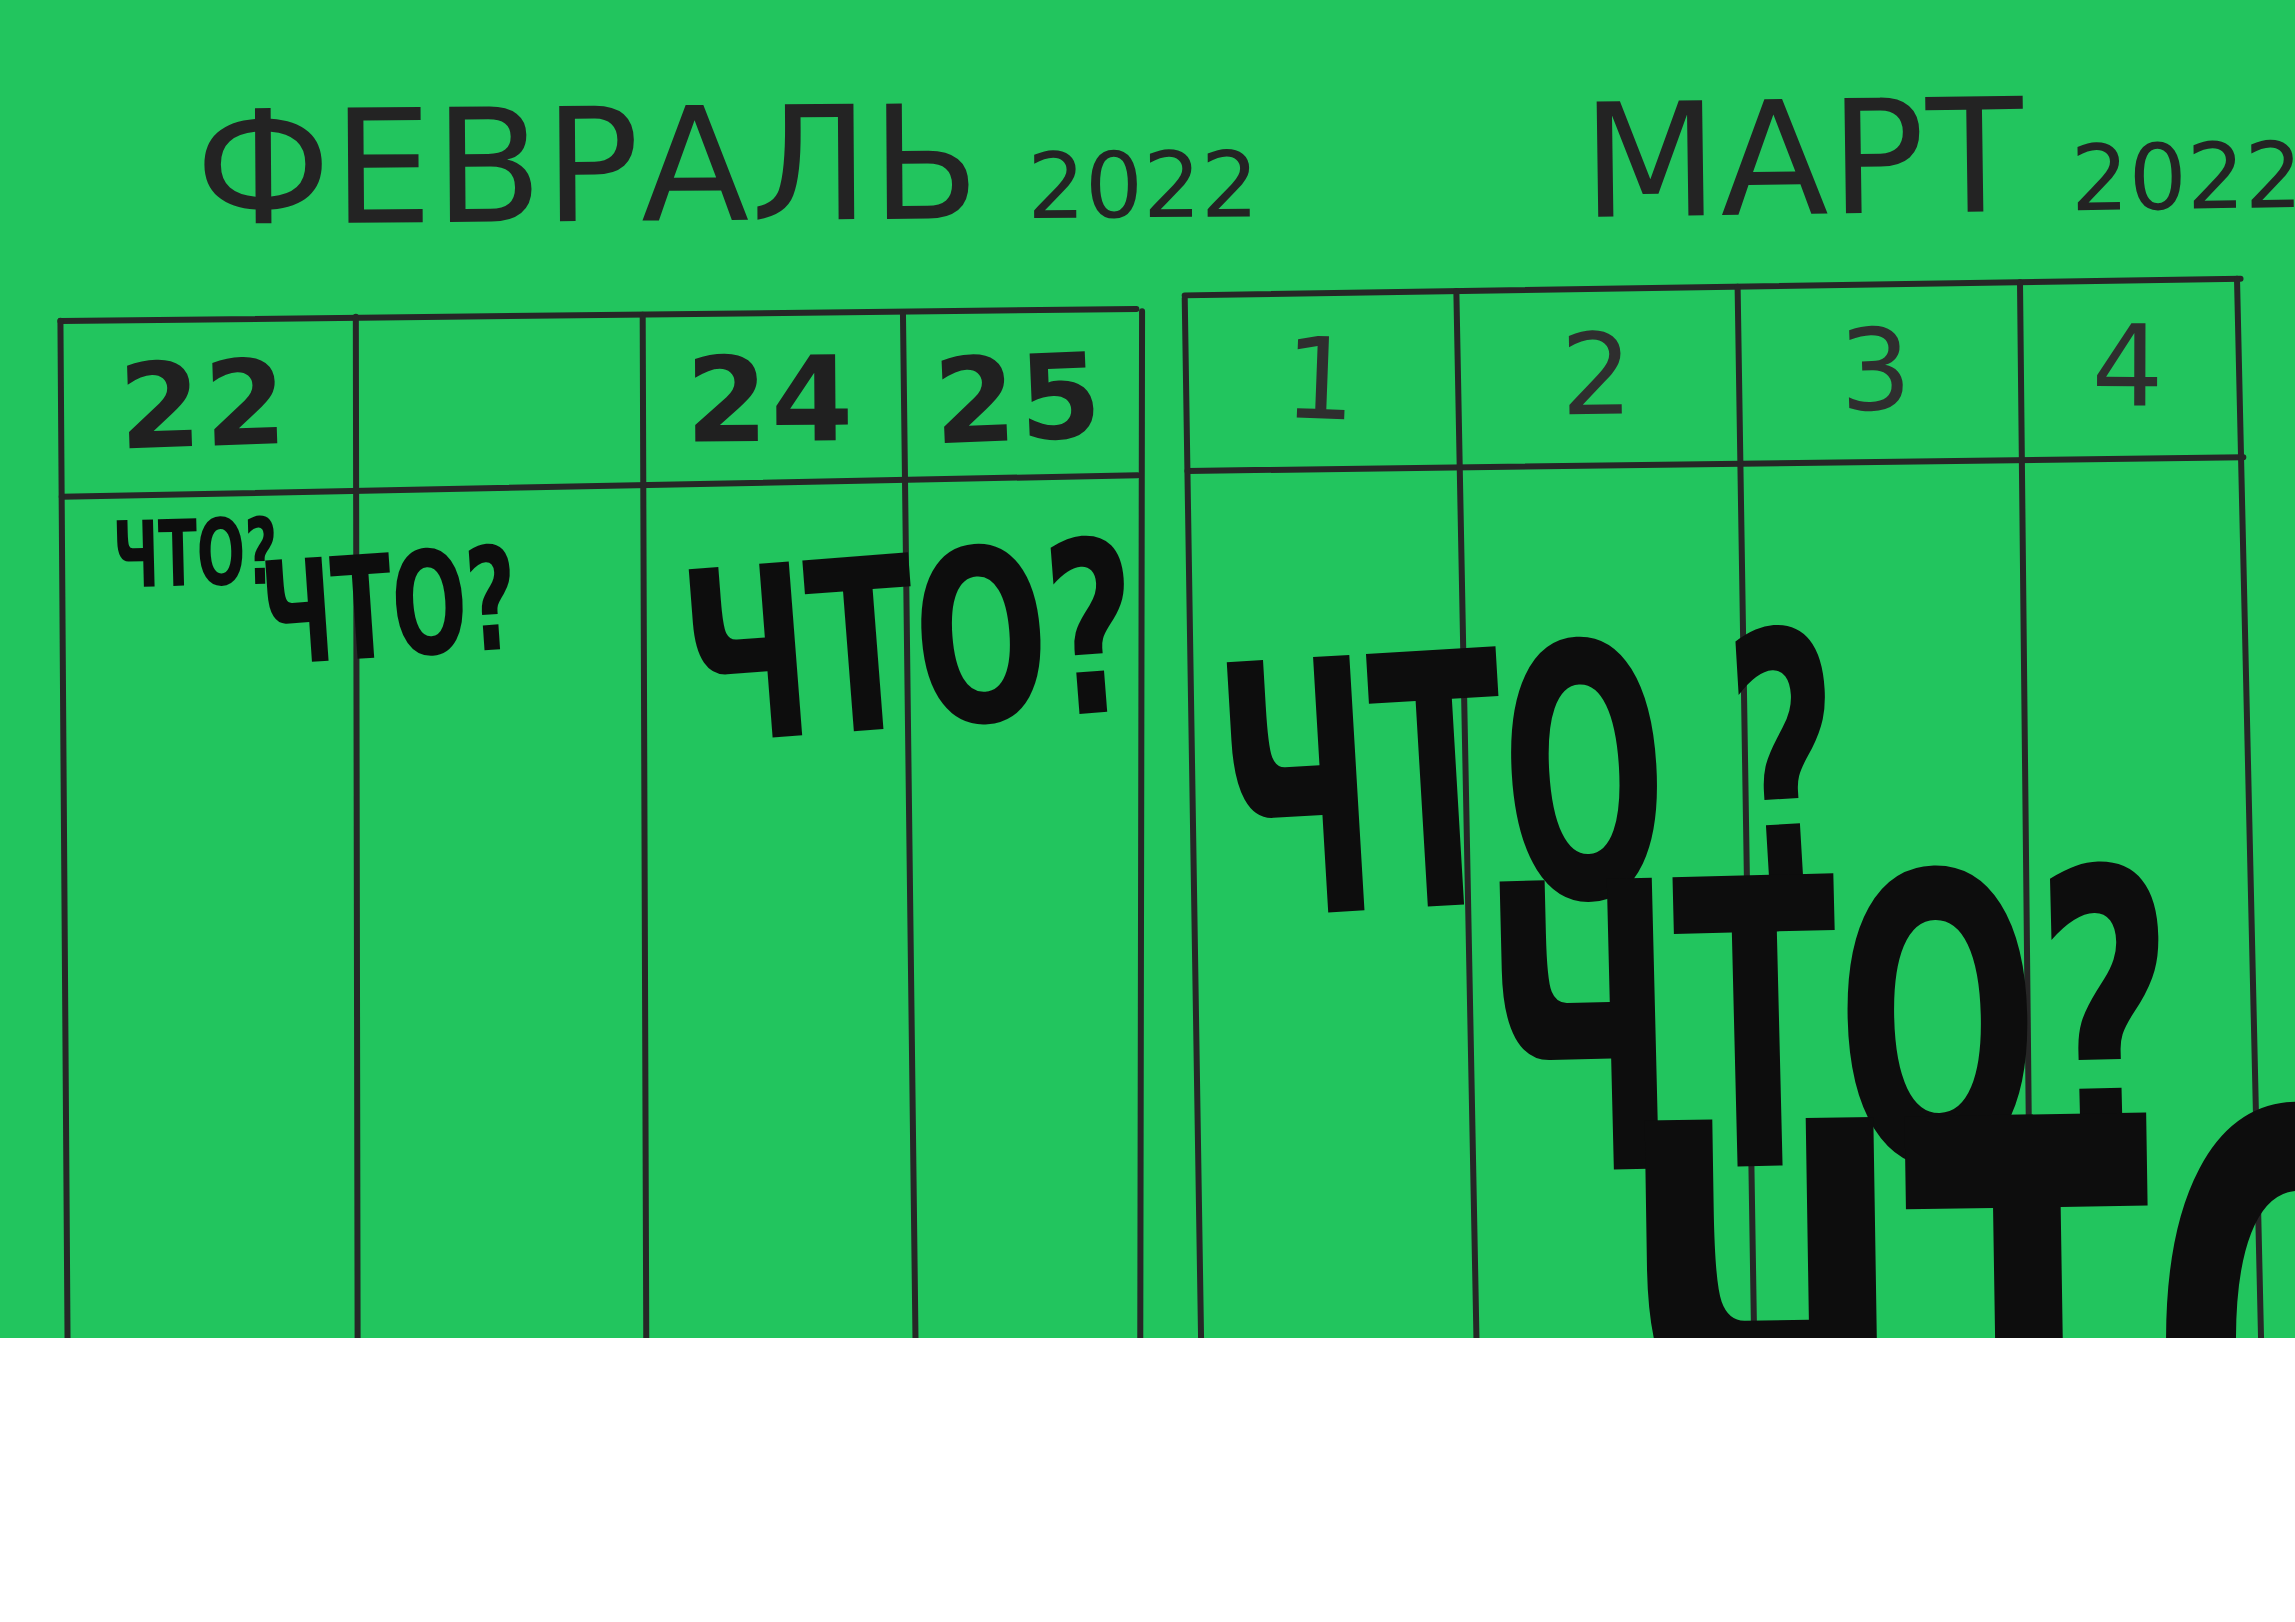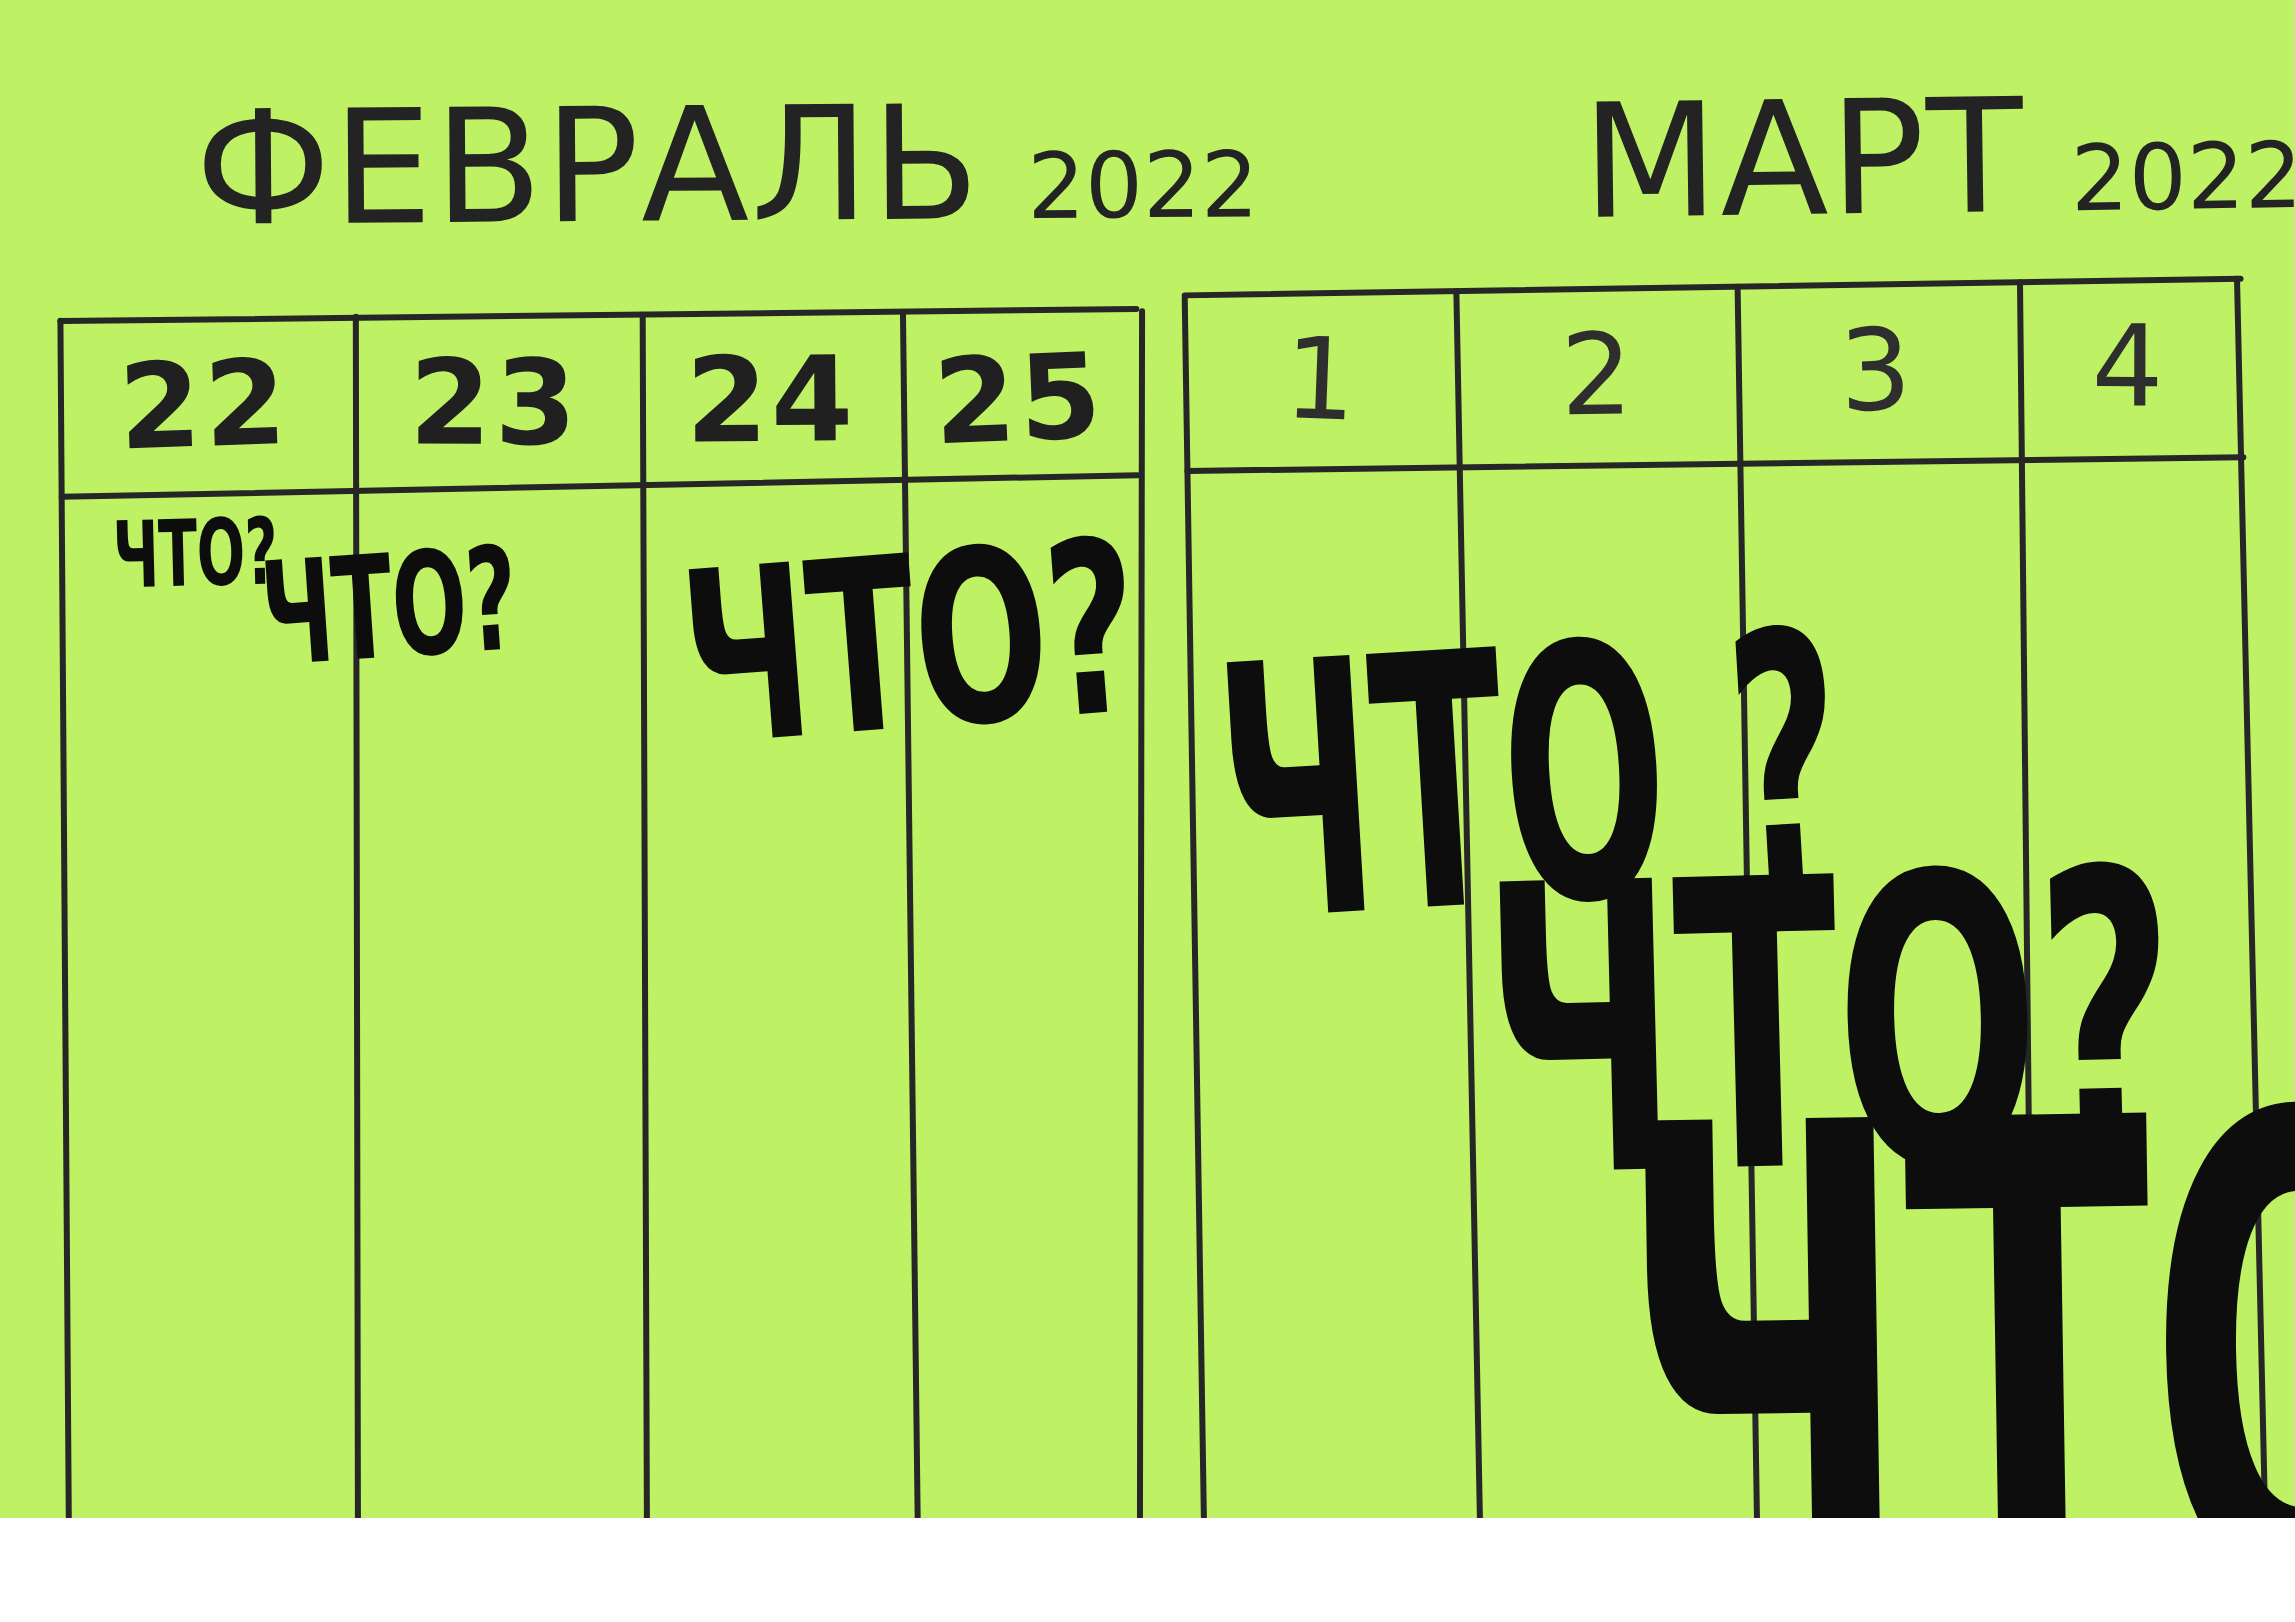--- a/index.html
+++ b/index.html
@@ -1,20 +1,20 @@
 <!DOCTYPE html>
 <html style="font-size:12.8px"><head>
 <meta charset="utf-8">
 <style>
   html,body{margin:0;padding:0;}
   body{
     width:2295px;height:1623px;overflow:hidden;background:#ffffff;
     font-family:"DejaVu Sans","Liberation Sans",sans-serif;
   }
-  .page{position:relative;width:2295px;height:1518px;background:#bef264;overflow:hidden;}
+  .page{position:relative;width:2295px;height:1338px;background:#22c55e;overflow:hidden;}
 
   
   .cal-title{position:absolute;display:flex;align-items:baseline;gap:46px;color:#232323;white-space:nowrap;}
   .cal-title .month{font-size:158px;letter-spacing:1.6px;font-weight:normal;}
   .cal-title .year{font-size:91px;font-weight:normal;}
   .feb-title{left:195px;top:73px;transform:rotate(-0.4deg);}
   .mar-title{left:1582px;top:65px;transform:rotate(-0.8deg);}
 
   
   .cal{position:absolute;}
@@ -57,23 +57,20 @@
     <div class="line hl" style="left:0;top:1253px;width:1084px;transform:rotate(-0.6deg);"></div>
     <div class="line vl" style="left:0;top:1.6px;height:1307px;"></div>
     <div class="line vl" style="left:292px;top:0;height:1312px;transform:rotate(0.3deg);"></div>
     <div class="line vl" style="left:580px;top:0;height:1317px;transform:rotate(0.2deg);"></div>
     <div class="line vl" style="left:846px;top:0;height:1320px;transform:rotate(-0.3deg);"></div>
     <div class="line vl" style="left:1076px;top:0;height:1307px;transform:rotate(0.5deg);"></div>
 
     <div class="day-cell" style="left:0;top:12.8px;width:292px;height:153px;transform:rotate(-1.5deg);">
       <span>22</span>
     </div>
-    <div class="day-cell" style="left:292px;top:12.8px;width:289px;height:153px;transform:rotate(0.5deg);">
-      <span>23</span>
-    </div>
     <div class="day-cell" style="left:580px;top:12.8px;width:266px;height:153px;">
       <span>24</span>
     </div>
     <div class="day-cell" style="left:846px;top:12.8px;width:230px;height:153px;transform:rotate(-2deg);">
       <span>25</span>
     </div>
 
     <div class="entry" style="left:53px;top:195px;font-size:92px;transform:rotate(-1deg) scaleX(0.62);">ЧТО?</div>
     <div class="entry" style="left:198px;top:230px;font-size:143px;transform:rotate(-3.5deg) scaleX(0.62);">ЧТО?</div>
     <div class="entry" style="left:615px;top:231px;font-size:239px;transform:rotate(-4deg) scaleX(0.66);">ЧТО?</div>

